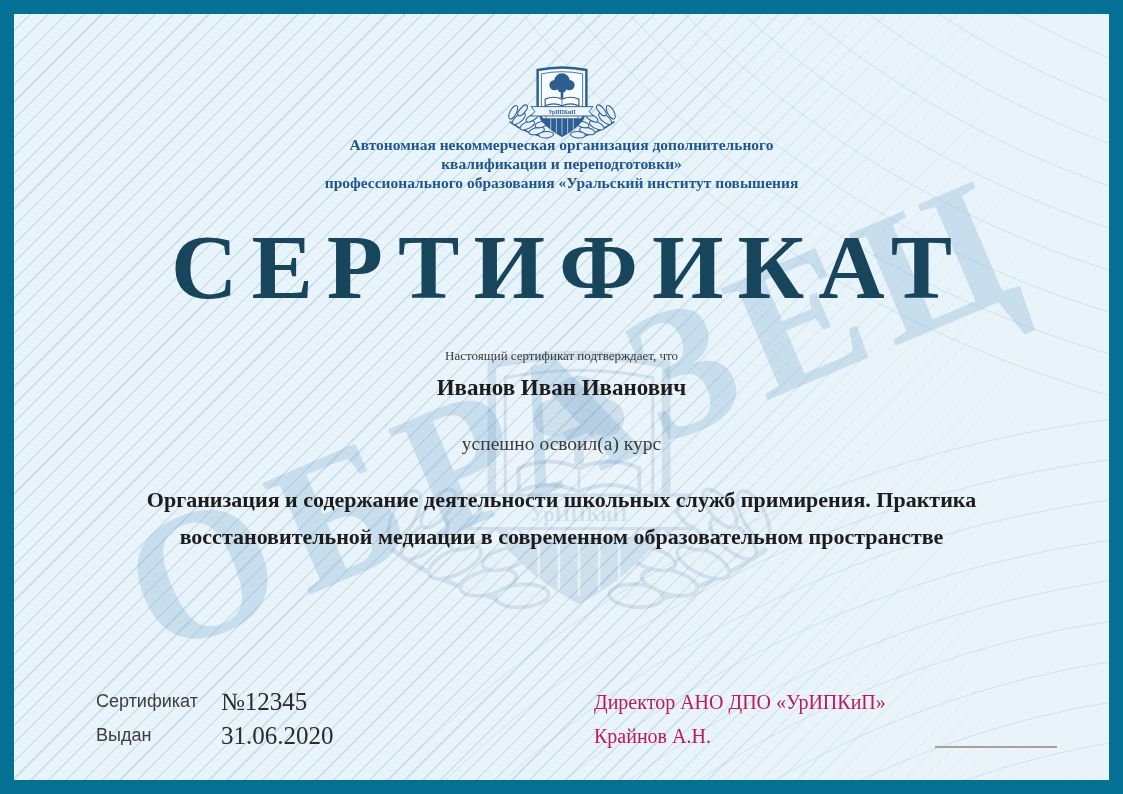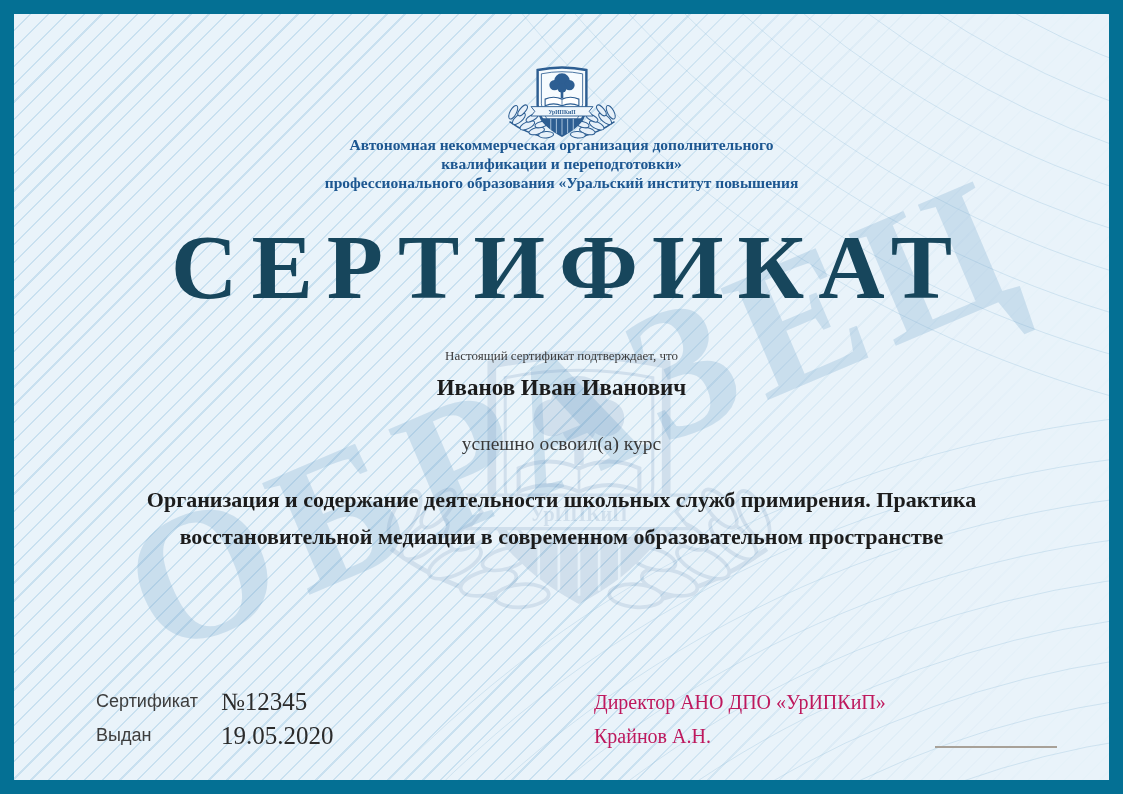--- a/index.html
+++ b/index.html
@@ -196,21 +196,21 @@
 
   <div class="course-title">Организация и содержание деятельности школьных служб примирения. Практика восстановительной медиации в современном образовательном пространстве</div>
 
   <div class="footer-left">
     <div class="row">
       <span class="label">Сертификат</span>
       <span class="value">№12345</span>
     </div>
     <div class="row">
       <span class="label">Выдан</span>
-      <span class="value">19.05.2020</span>
+      <span class="value">31.06.2020</span>
     </div>
   </div>
 
   <div class="footer-right">
     <div>Директор АНО ДПО «УрИПКиП»</div>
     <div>Крайнов А.Н.</div>
   </div>
 
   <div class="sig-line"></div>
 

